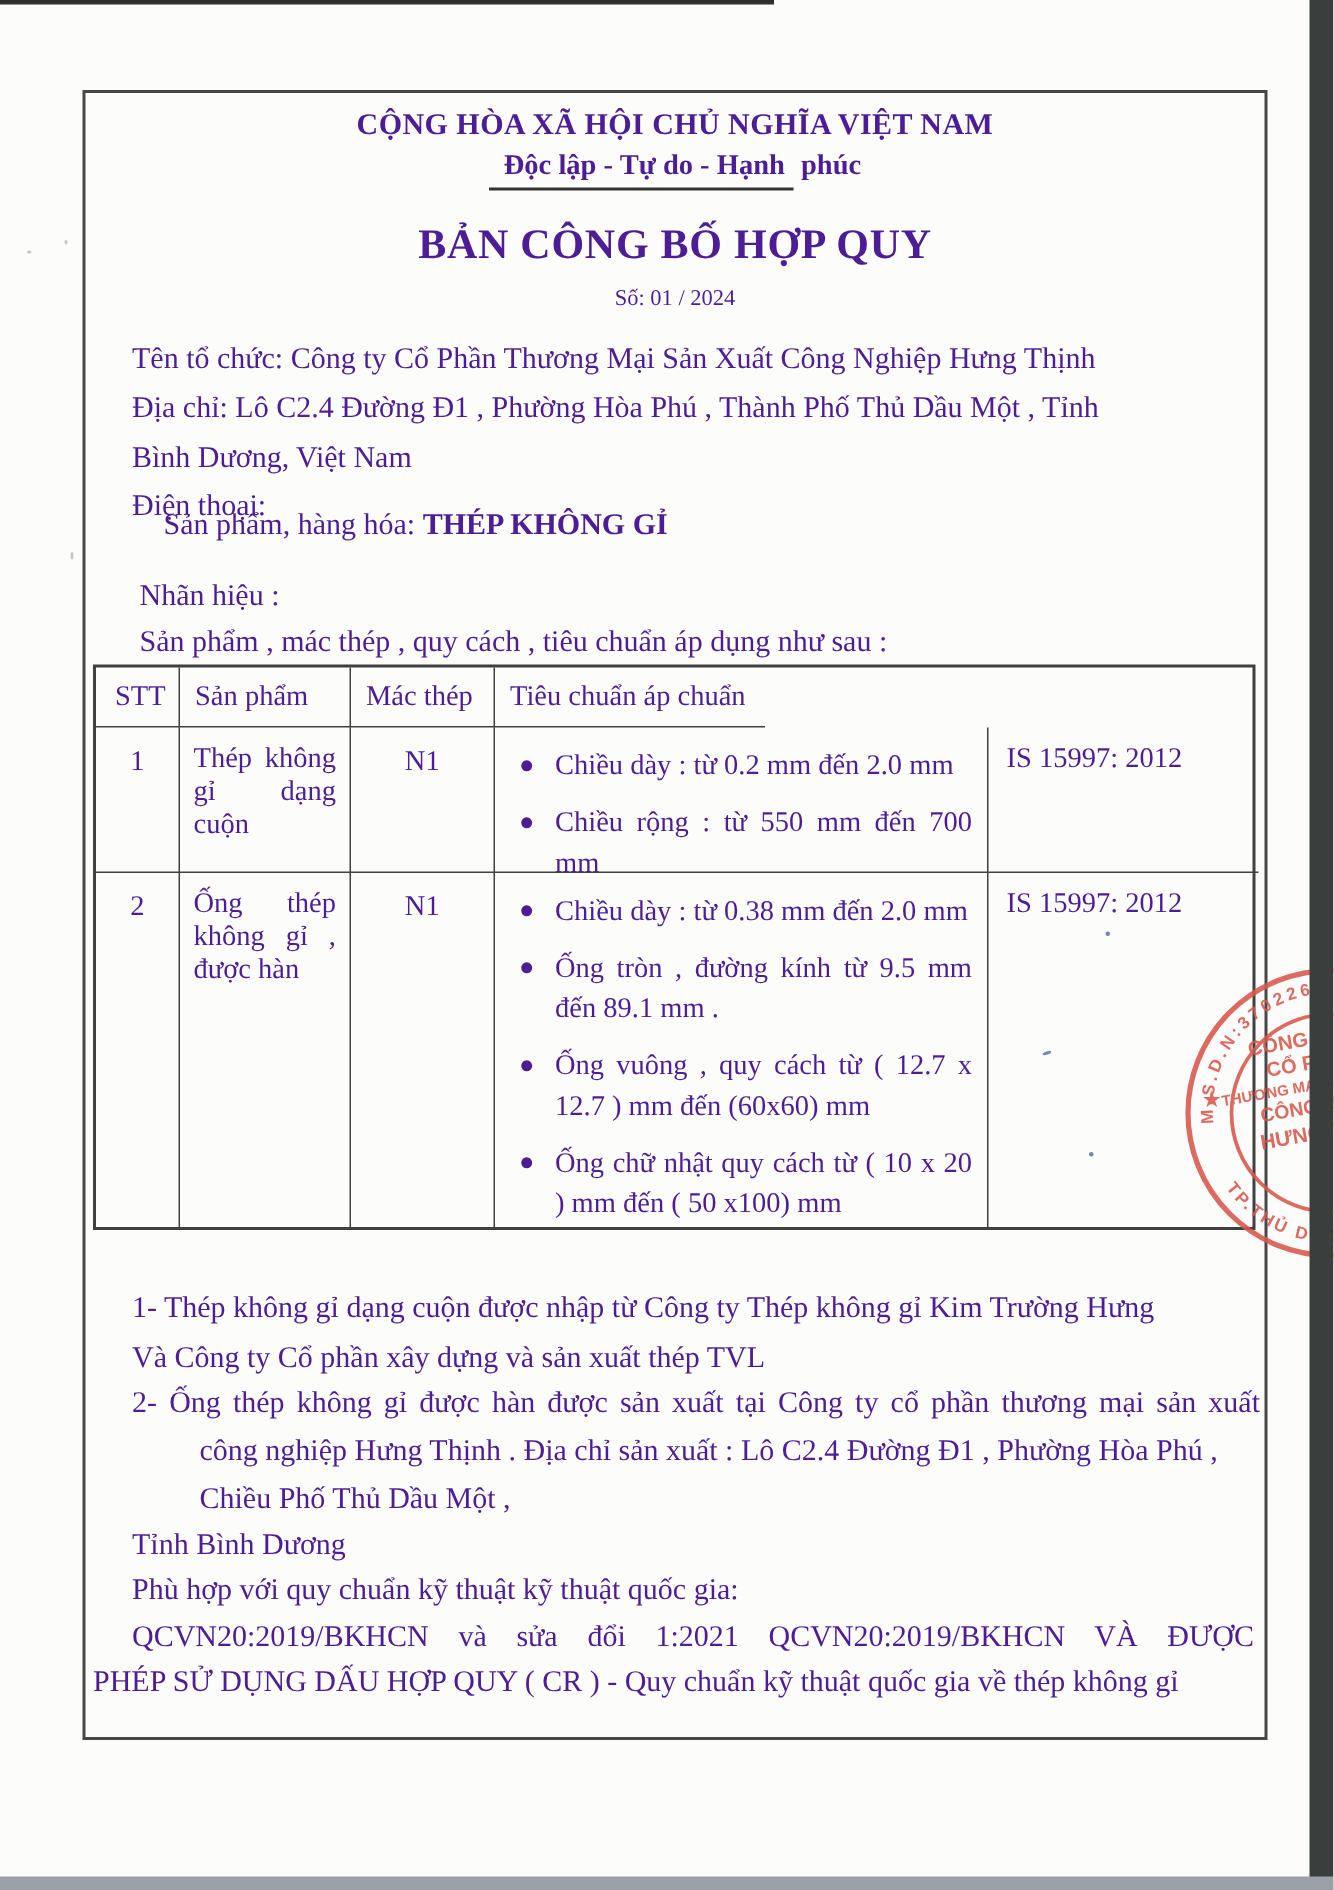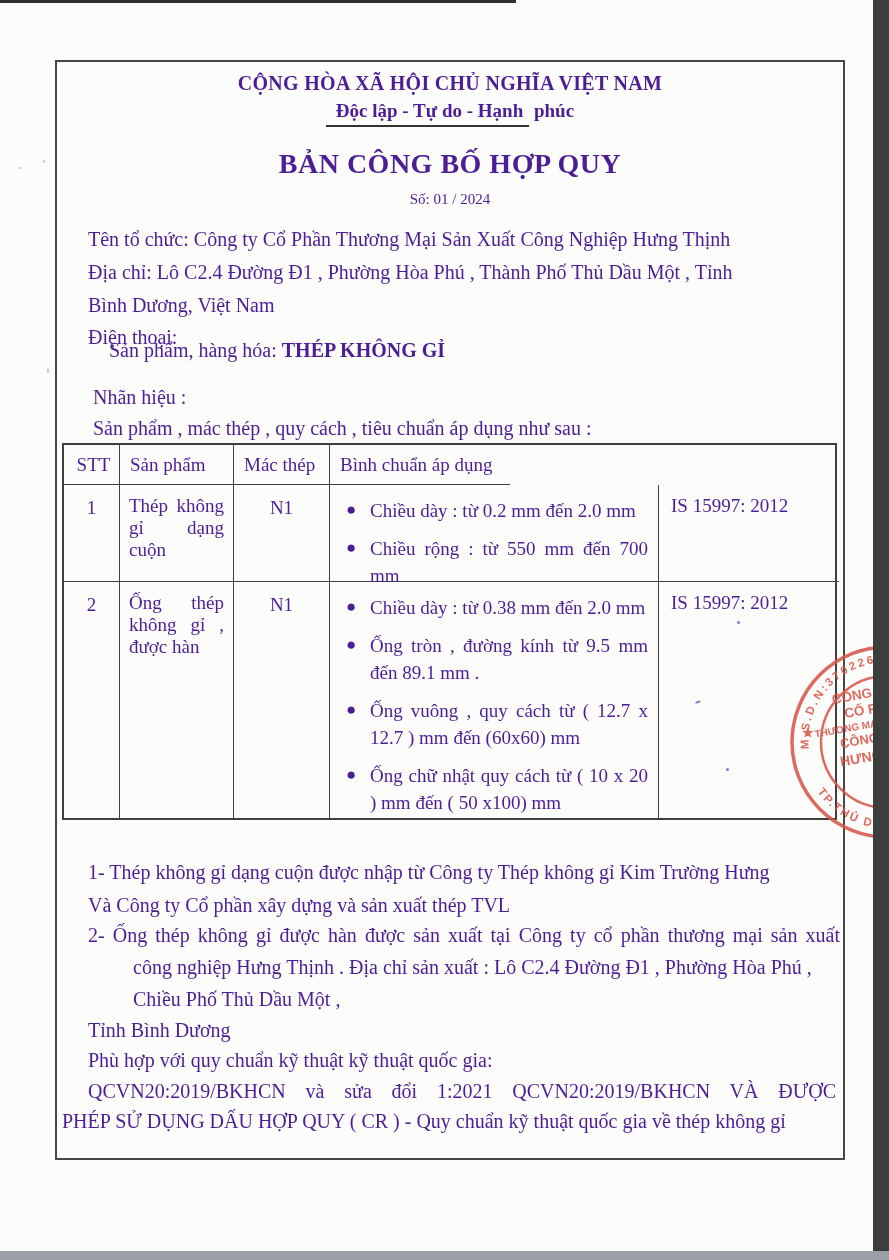--- a/index.html
+++ b/index.html
@@ -74,21 +74,21 @@
   <div class="line" style="left:88px; top:326px;text-align:center;">Điện thoại:</div>
   <div class="line" style="left:93px; top:339px;margin-left:16px;"><span>Sản phẩm, hàng hóa: </span><b>THÉP KHÔNG GỈ</b></div>
   <div class="line" style="left:93px; top:386px;">Nhãn hiệu :</div>
   <div class="line" style="left:93px; top:417px;">Sản phẩm , mác thép , quy cách , tiêu chuẩn áp dụng như sau :</div>
 
   <div class="abs tbl">
     <div class="trow thead bordered">
       <div class="c-stt">STT</div>
       <div class="c-prod" style="text-align:left;">Sản phẩm</div>
       <div class="c-mac">Mác thép</div>
-      <div class="c-std" style="padding:0 0 0 10px;">Bình chuẩn áp dụng</div>
+      <div class="c-std" style="padding:0 0 0 10px;">Tiêu chuẩn áp chuẩn</div>
     </div>
 
     <div class="trow rbody bordered" style="height:97px;">
       <div class="c-stt">1</div>
       <div class="c-prod">Thép không gỉ dạng cuộn</div>
       <div class="c-mac">N1</div>
       <div class="c-quy">
         <div class="spec"><span class="bullet">●</span><span>Chiều dày : từ 0.2 mm đến 2.0 mm</span></div>
         <div class="spec"><span class="bullet">●</span><span>Chiều rộng : từ 550 mm đến 700 mm</span></div>
       </div>

